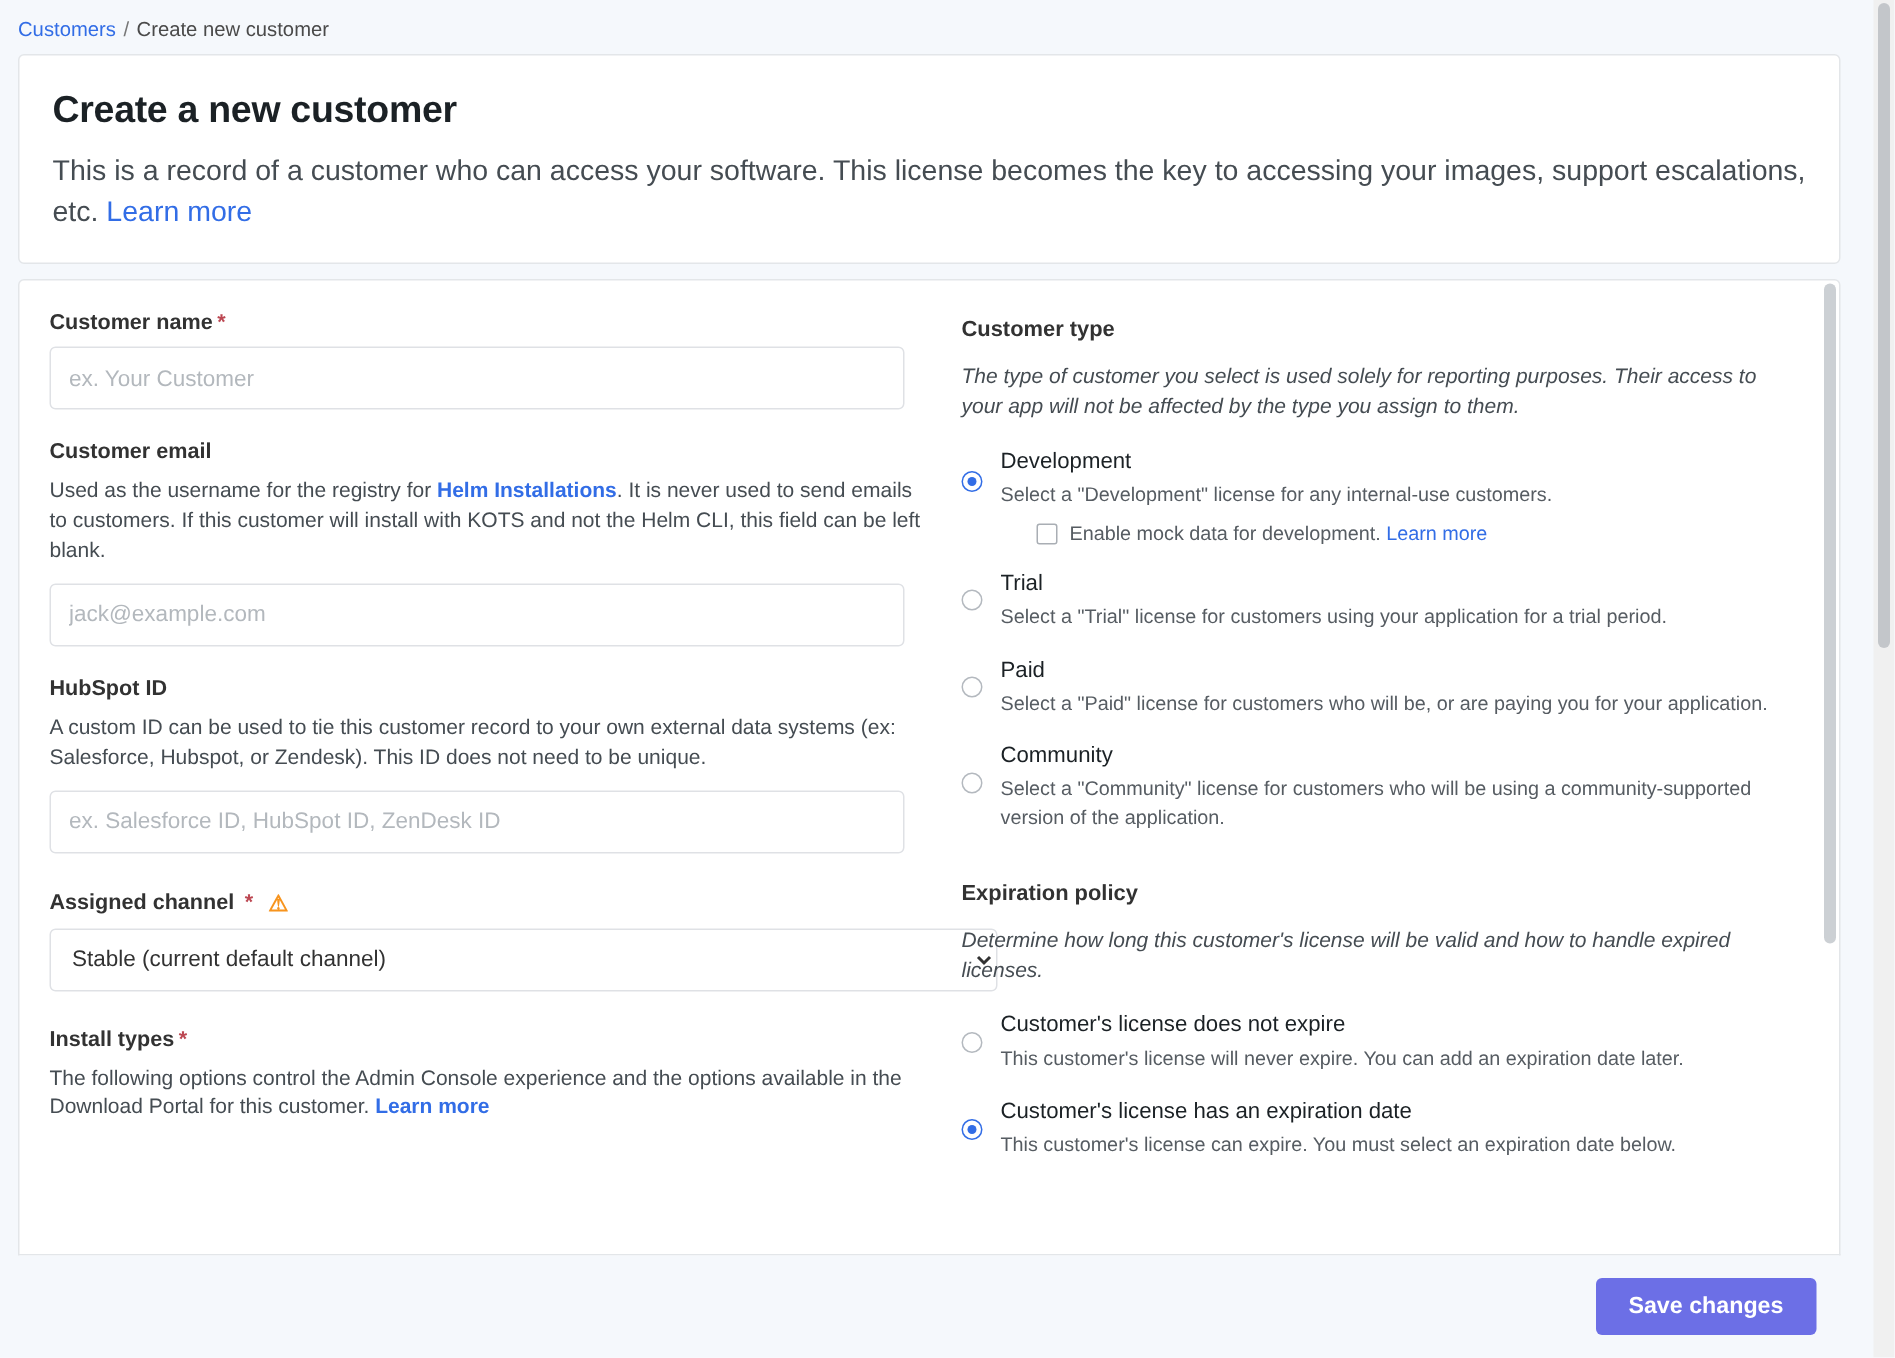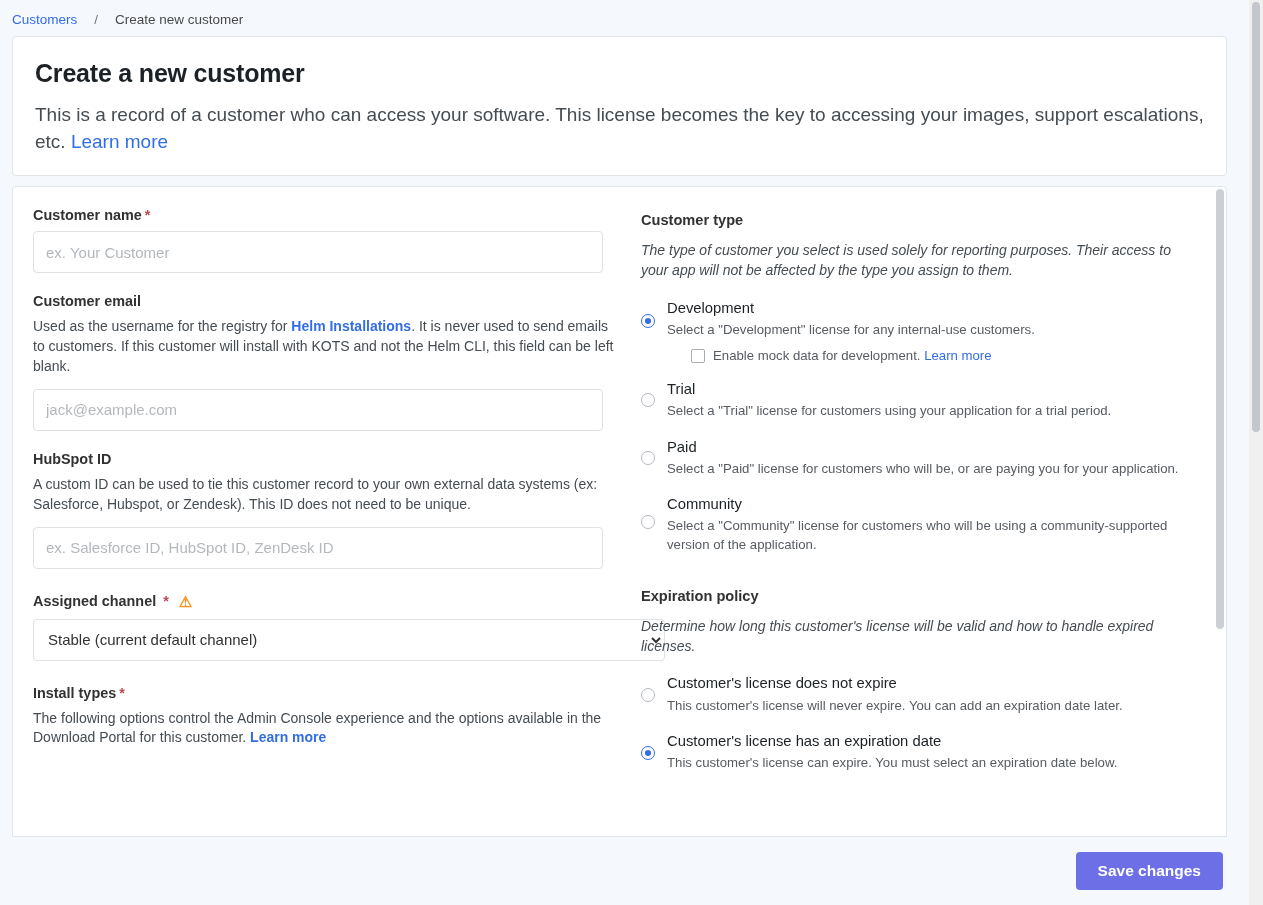--- a/index.html
+++ b/index.html
@@ -18,21 +18,21 @@
     background: #f5f8fc;
   }
 
   
   .breadcrumb {
     padding: 10px 0 8px 12px;
     font-size: 13.5px;
     color: #4a4a4a;
     display: flex;
     align-items: center;
-    gap: 17px;
+    gap: 5px;
     height: 36px;
   }
   .breadcrumb .crumb-link {
     color: #326de6;
     text-decoration: none;
     cursor: pointer;
   }
   .breadcrumb .sep { color: #777; }
   .breadcrumb .crumb-current { color: #4a4a4a; }
 
@@ -205,21 +205,21 @@
   }
   .mock-label {
     font-size: 13.2px;
     color: #565c62;
   }
   .mock-label a { color: #326de6; text-decoration: none; }
 
   
   .footer {
     position: absolute;
-    left: 0; right: 4px; bottom: 0;
+    left: 0; right: 16px; bottom: 0;
     height: 68px;
     background: #f5f8fc;
     display: flex;
     align-items: center;
     justify-content: flex-end;
     padding-right: 36px;
   }
   .btn-primary {
     background: #6c6fe6;
     border: none;

